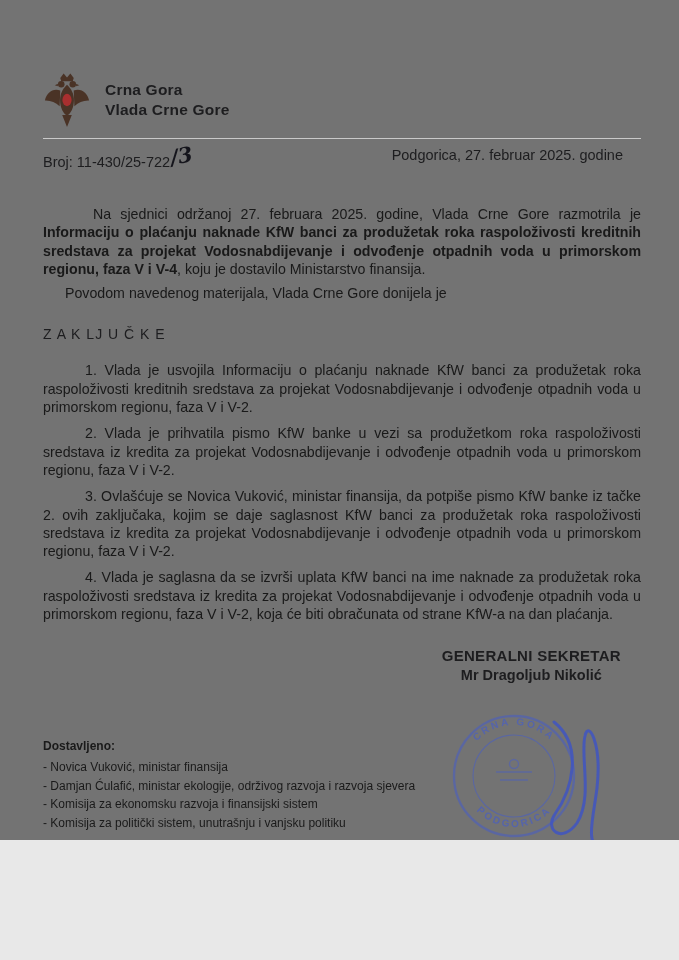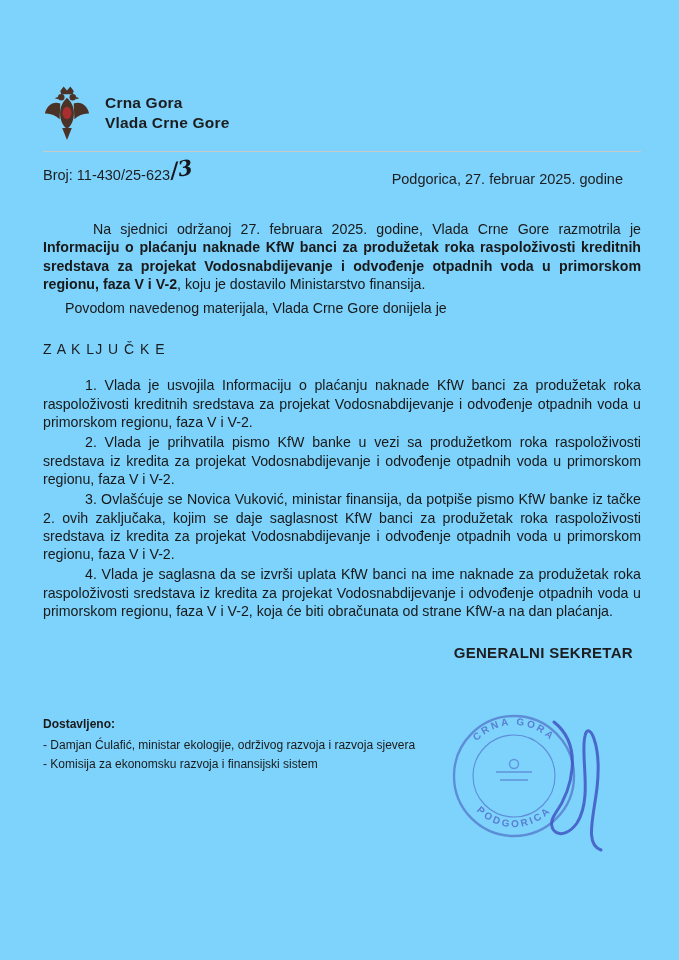--- a/index.html
+++ b/index.html
@@ -1,46 +1,46 @@
 <!DOCTYPE html>
 <html><head>
 <meta charset="utf-8">
 <style>
   * { margin:0; padding:0; box-sizing:border-box; }
   html,body { background:#e8e8e8; }
   body { width:679px; margin:0 auto; font-family:"Liberation Sans", sans-serif; }
   .page {
-    width:679px; height:960px; background:#7dd3fc; position:relative;
-    padding:14px 38px 0 43px; color:#1d1d1f; overflow:hidden;
+    width:679px; height:840px; background:#737373; position:relative;
+    padding:1px 38px 0 43px; color:#1d1d1f; overflow:hidden;
   }
   
   .doc-header { margin:0; padding-top:70px; display:flex; align-items:center; gap:14px; }
   .coat { width:48px; height:58px; flex:0 0 auto; }
   .org-lines div { font-weight:bold; font-size:15.5px; line-height:1.32; letter-spacing:.2px; }
   .header-rule { border-bottom:1px solid #c9c9c9; margin-top:9px; }
   
   .meta-row { display:flex; justify-content:space-between; margin-top:8px; font-size:14.5px; }
   .broj { white-space:nowrap; }
   .hand-suffix {
     display:inline-block; font-family:"DejaVu Serif", serif; font-style:italic; font-weight:bold;
     font-size:21px; color:#15151c; transform:rotate(-10deg) translateY(-4px); margin-left:1px;
   }
-  .place-date { margin-top:11px; margin-right:18px; }
+  .place-date { margin-right:18px; }
   
   .body-p { font-size:14.2px; line-height:18.3px; text-align:justify; color:#191919; }
   .p-intro { margin-top:33px; text-indent:50px; }
   .p-povodom { margin-top:6px; text-indent:22px; }
   .heading {
     text-align:left; font-size:14px; font-weight:normal; letter-spacing:1px;
     margin:24px 0 19px 0;
   }
-  .p-concl { text-indent:42px; margin-top:2px; }
+  .p-concl { text-indent:42px; margin-top:8px; }
   
   .sig-block {
-    margin-top:24px; margin-left:auto; margin-right:8px; width:max-content;
+    margin-top:24px; margin-left:auto; margin-right:20px; width:max-content;
     text-align:center; font-weight:bold; position:relative; z-index:2;
   }
   .sig-title { font-size:15px; letter-spacing:.3px; }
   .sig-name { font-size:14.5px; margin-top:3px; }
   
   .stamp-wrap { position:absolute; left:436px; top:694px; z-index:1; pointer-events:none; }
   
   .dist-block { margin-top:54px; font-size:12px; line-height:18.6px; color:#1a1a1a; }
   .dist-label { font-weight:bold; margin-bottom:2px; }
 </style>
@@ -69,37 +69,38 @@
     <div class="org-lines">
       <div>Crna Gora</div>
       <div>Vlada Crne Gore</div>
     </div>
   </div>
 
   <div class="header-rule"></div>
 
   <div class="meta-row">
     <div class="broj">
-      <span>Broj: 11-430/25-623</span><span class="hand-suffix">/3</span>
+      <span>Broj: 11-430/25-722</span><span class="hand-suffix">/3</span>
     </div>
     <div class="place-date">Podgorica, 27. februar 2025. godine</div>
   </div>
 
-  <p class="body-p p-intro"><span>Na sjednici održanoj 27. februara 2025. godine, Vlada Crne Gore razmotrila je </span><b>Informaciju o plaćanju naknade KfW banci za produžetak roka raspoloživosti kreditnih sredstava za projekat Vodosnabdijevanje i odvođenje otpadnih voda u primorskom regionu, faza V i V-2</b><span>, koju je dostavilo Ministarstvo finansija.</span></p>
+  <p class="body-p p-intro"><span>Na sjednici održanoj 27. februara 2025. godine, Vlada Crne Gore razmotrila je </span><b>Informaciju o plaćanju naknade KfW banci za produžetak roka raspoloživosti kreditnih sredstava za projekat Vodosnabdijevanje i odvođenje otpadnih voda u primorskom regionu, faza V i V-4</b><span>, koju je dostavilo Ministarstvo finansija.</span></p>
   <p class="body-p p-povodom">Povodom navedenog materijala, Vlada Crne Gore donijela je</p>
 
   <div class="heading">Z A K LJ U Č K E</div>
 
   <p class="body-p p-concl">1. Vlada je usvojila Informaciju o plaćanju naknade KfW banci za produžetak roka raspoloživosti kreditnih sredstava za projekat Vodosnabdijevanje i odvođenje otpadnih voda u primorskom regionu, faza V i V-2.</p>
   <p class="body-p p-concl">2. Vlada je prihvatila pismo KfW banke u vezi sa produžetkom roka raspoloživosti sredstava iz kredita za projekat Vodosnabdijevanje i odvođenje otpadnih voda u primorskom regionu, faza V i V-2.</p>
   <p class="body-p p-concl">3. Ovlašćuje se Novica Vuković, ministar finansija, da potpiše pismo KfW banke iz tačke 2. ovih zaključaka, kojim se daje saglasnost KfW banci za produžetak roka raspoloživosti sredstava iz kredita za projekat Vodosnabdijevanje i odvođenje otpadnih voda u primorskom regionu, faza V i V-2.</p>
   <p class="body-p p-concl">4. Vlada je saglasna da se izvrši uplata KfW banci na ime naknade za produžetak roka raspoloživosti sredstava iz kredita za projekat Vodosnabdijevanje i odvođenje otpadnih voda u primorskom regionu, faza V i V-2, koja će biti obračunata od strane KfW-a na dan plaćanja.</p>
 
   <div class="sig-block">
     <div class="sig-title">GENERALNI SEKRETAR</div>
+    <div class="sig-name">Mr Dragoljub Nikolić</div>
   </div>
 
   <div class="stamp-wrap">
     <svg width="195" height="168" viewBox="0 0 195 168" aria-hidden="true">
       <defs>
         <path id="arcT" d="M 27,82 A 51,51 0 0 1 129,82"></path>
         <path id="arcB" d="M 27,82 A 51,51 0 0 0 129,82"></path>
       </defs>
       <g opacity="0.6" stroke="#4a5fc1" fill="none">
         <circle cx="78" cy="82" r="60" stroke-width="2.4"></circle>
@@ -112,17 +113,19 @@
       <g opacity="0.55" stroke="#4a5fc1" stroke-width="1.4" fill="none">
         <path d="M 60,78 h 36 M 64,86 h 28"></path>
         <circle cx="78" cy="70" r="4.5"></circle>
       </g>
       <path d="M 118,28 C 148,52 136,96 119,120 C 108,136 126,150 141,129 C 157,104 144,62 149,42 C 152,26 166,48 161,94 C 157,126 149,150 165,156" stroke="#3f55c2" stroke-width="3" fill="none" opacity="0.85" stroke-linecap="round"></path>
     </svg>
   </div>
 
   <div class="dist-block">
     <div class="dist-label">Dostavljeno:</div>
+    <div>- Novica Vuković, ministar finansija</div>
     <div>- Damjan Ćulafić, ministar ekologije, održivog razvoja i razvoja sjevera</div>
     <div>- Komisija za ekonomsku razvoja i finansijski sistem</div>
+    <div>- Komisija za politički sistem, unutrašnju i vanjsku politiku</div>
   </div>
 
 </div>
 
 </body></html>

